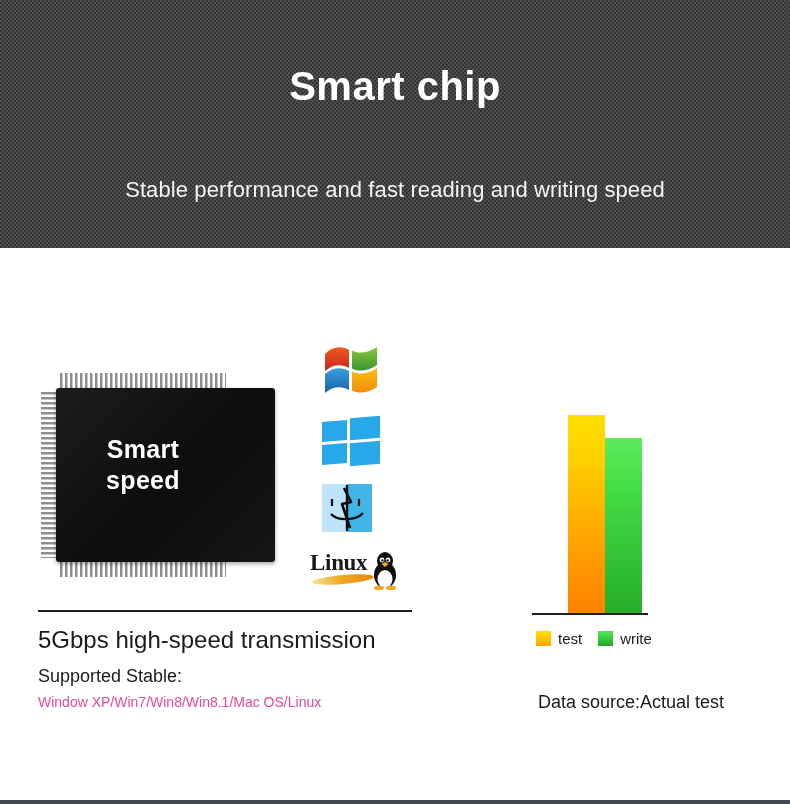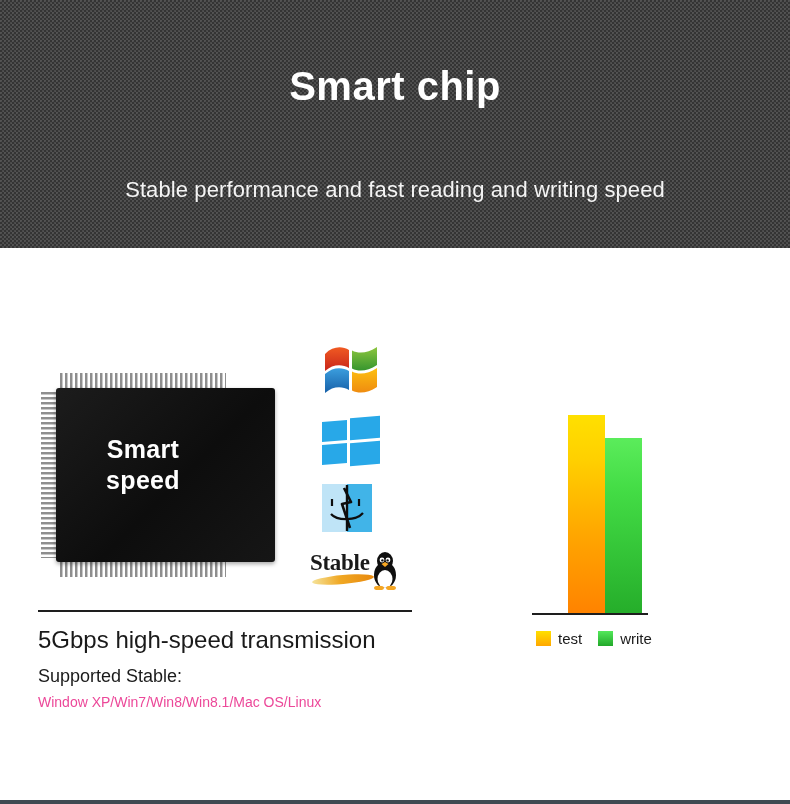--- a/index.html
+++ b/index.html
@@ -358,21 +358,21 @@
         <path d="M25 1 L25 47" stroke="#0d0d0d" stroke-width="2.4" fill="none"></path>
         <path d="M22 4 L29 18 L20 20 L28 44" stroke="#0d0d0d" stroke-width="2.6" fill="none" stroke-linejoin="round"></path>
         <line x1="10" y1="15" x2="10" y2="22" stroke="#0d0d0d" stroke-width="2.2"></line>
         <line x1="37" y1="15" x2="37" y2="22" stroke="#0d0d0d" stroke-width="2.2"></line>
         <path d="M9 30 C15 37, 34 37, 41 29" stroke="#0d0d0d" stroke-width="2.2" fill="none"></path>
       </svg>
     </div>
 
     <div class="linux">
       <div class="linux-swoosh"></div>
-      <div class="linux-word">Stable</div>
+      <div class="linux-word">Linux</div>
       <svg width="30" height="40" viewBox="0 0 30 40" style="position:absolute;left:60px;top:2px;">
         <ellipse cx="15" cy="25" rx="11" ry="13" fill="#0f0f0f"></ellipse>
         <ellipse cx="15" cy="29" rx="7.5" ry="9" fill="#ffffff"></ellipse>
         <ellipse cx="15" cy="11" rx="8" ry="9" fill="#0f0f0f"></ellipse>
         <circle cx="12" cy="10" r="2.4" fill="#ffffff"></circle>
         <circle cx="18" cy="10" r="2.4" fill="#ffffff"></circle>
         <circle cx="12.4" cy="10.4" r="1.2" fill="#0f0f0f"></circle>
         <circle cx="17.6" cy="10.4" r="1.2" fill="#0f0f0f"></circle>
         <path d="M11.5 14 L15 12 L18.5 14 L15 17 Z" fill="#f5a623"></path>
         <ellipse cx="9" cy="38" rx="5" ry="2.3" fill="#f5a623"></ellipse>
@@ -392,16 +392,17 @@
       <div class="bar write"></div>
     </div>
     <div class="axis"></div>
     <div class="legend">
       <span class="sw read"></span>
       <span class="lbl">test</span>
       <span class="sw write"></span>
       <span class="lbl">write</span>
     </div>
   </div>
+  <div class="datasource">Data source:Actual test</div>
 
 </div>
 
 <div class="footer-bar"></div>
 
 </body></html>

